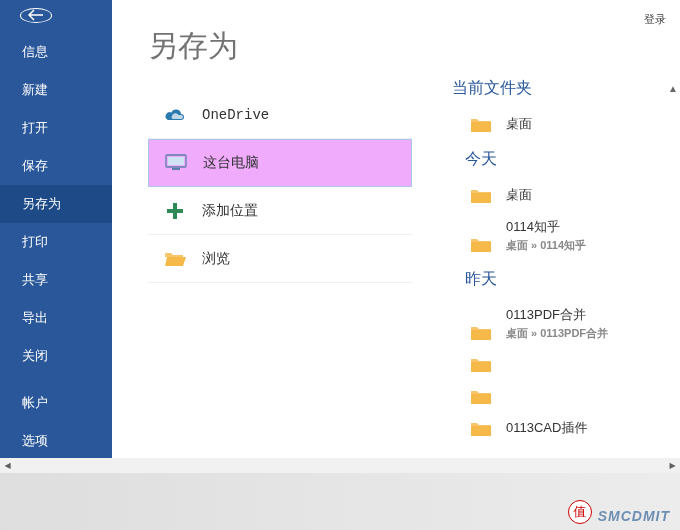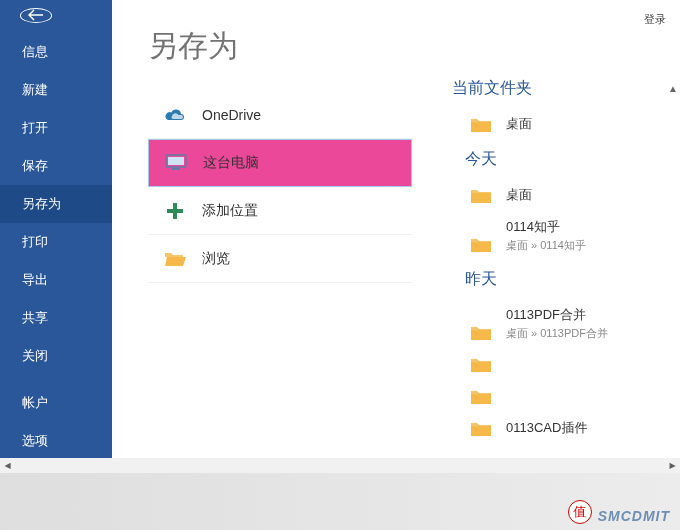--- a/index.html
+++ b/index.html
@@ -8,32 +8,32 @@
   .sidebar { width:112px; background:#2a579a; color:#fff; display:flex; flex-direction:column; font-size:13px; }
   .back-btn { width:32px; height:32px; border:1.5px solid #fff; border-radius:50%; margin:8px 0 10px 20px; display:flex; align-items:center; justify-content:center; cursor:pointer; }
   .nav-item { padding:10px 8px 10px 22px; cursor:pointer; }
   .nav-item.active { background:#1e4b87; }
   .nav-gap { height:22px; }
   .main { flex:1; display:flex; position:relative; }
   .login { position:absolute; right:14px; top:12px; font-size:11px; color:#444; cursor:pointer; }
   .left-col { width:300px; padding:26px 0 0 36px; }
   .title { font-size:30px; color:#737373; font-weight:normal; margin-bottom:24px; }
   .loc-list {}
-  .loc-item { display:flex; align-items:center; height:48px; padding-left:16px; cursor:pointer; border-bottom:1px solid #f0f0f0; }
-  .loc-item.selected { background:#ec4899; border:1px solid #a6c8ec; }
+  .loc-item { display:flex; align-items:center; height:48px; padding-left:16px; cursor:pointer; border-bottom:1px solid #f0f0f0;font-family:Liberation Mono, monospace; }
+  .loc-item.selected { background:#f0abfc; border:1px solid #a6c8ec; }
   .loc-icon { width:22px; height:22px; margin-right:16px; display:flex; align-items:center; justify-content:center; }
   .loc-label { font-size:14px; color:#333; }
   .right-col { flex:1; padding:78px 0 0 40px; overflow-y:auto; position:relative; }
   .section-head { color:#2a579a; font-size:16px; margin:0 0 10px 0; }
   .section-head.more { margin-top:8px;margin-left:13px; }
   .folder-row { display:flex; align-items:flex-end; padding:6px 0 8px 18px; cursor:pointer; }
   .folder-icon { width:22px; height:16px; margin-right:14px; margin-top:2px; }
   .folder-texts { display:flex; flex-direction:column; }
   .folder-name { font-size:13px; color:#333; }
-  .folder-path { font-size:11px; color:#888; margin-top:2px; }
+  .folder-path { font-size:11px; color:#888; margin-top:2px;font-weight:bold; }
   .scroll-indicator { position:absolute; right:0; top:78px; width:14px; height:20px; display:flex; align-items:center; justify-content:center; color:#666; font-size:10px; cursor:pointer; }
   .hscroll { position:absolute; left:0; right:0; top:458px; height:15px; background:#f1f1f1; display:flex; align-items:center; }
   .hscroll .arrow { width:15px; height:15px; background:#f1f1f1; display:flex; align-items:center; justify-content:center; font-size:8px; color:#606060; cursor:pointer; }
   .hscroll .track { flex:1; height:15px; }
   .bottom-strip { position:absolute; left:0; right:0; bottom:0; height:57px; background:linear-gradient(90deg,#dedede,#ececec); display:flex; justify-content:flex-end; align-items:flex-end; padding:6px 10px; }
   .watermark-badge { width:24px; height:24px; border-radius:50%; background:#fff; border:1.5px solid #c00; color:#c00; font-size:13px; display:flex; align-items:center; justify-content:center; margin-right:6px; }
   .watermark-text { font-size:14px; color:#6e8fb3; letter-spacing:1px; font-style:italic; font-weight:bold;text-align:center; }
 </style>
 </head>
 <body>
@@ -45,22 +45,22 @@
           <path d="M6 1 L1 6 L6 11 M1 6 H15" stroke="#fff" stroke-width="1.5" fill="none"></path>
         </svg>
     </div>
     <div id="nav-main">
         <div class="nav-item">信息</div>
         <div class="nav-item">新建</div>
         <div class="nav-item">打开</div>
         <div class="nav-item">保存</div>
         <div class="nav-item active">另存为</div>
         <div class="nav-item">打印</div>
+        <div class="nav-item">共享</div>
         <div class="nav-item">导出</div>
-        <div class="nav-item">共享</div>
         <div class="nav-item">关闭</div>
       </div>
     <div class="nav-gap"></div>
     <div id="nav-foot">
         <div class="nav-item">帐户</div>
         <div class="nav-item">选项</div>
       </div>
   </div>
 
   <div class="main">

